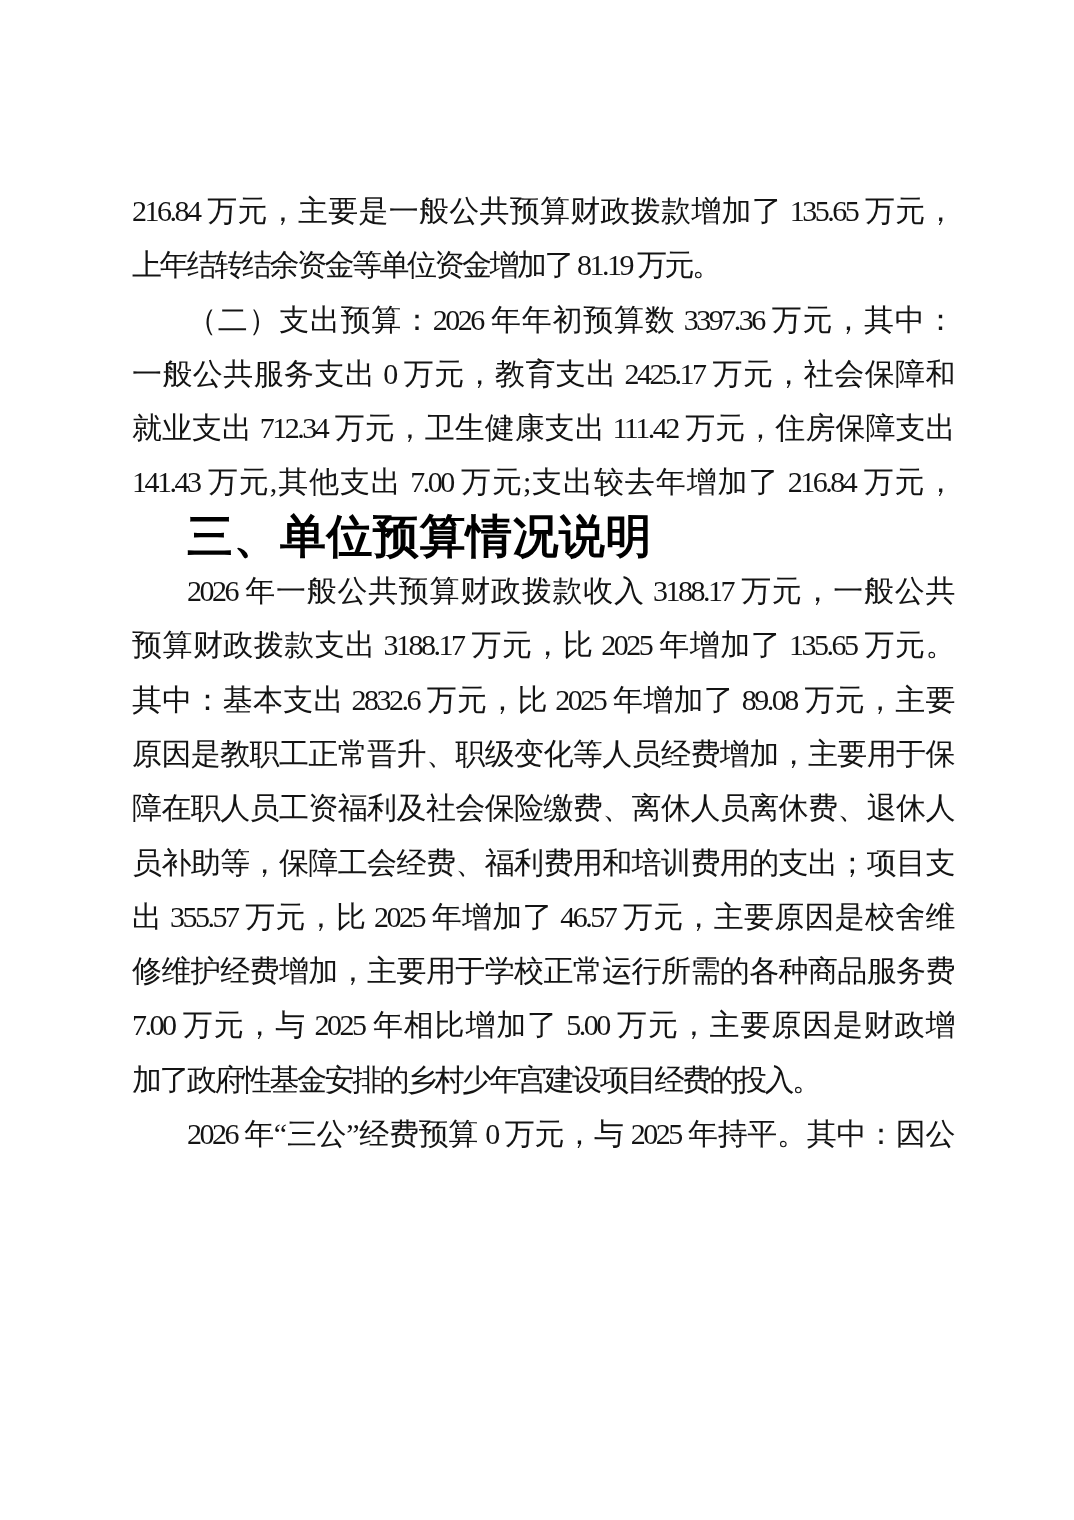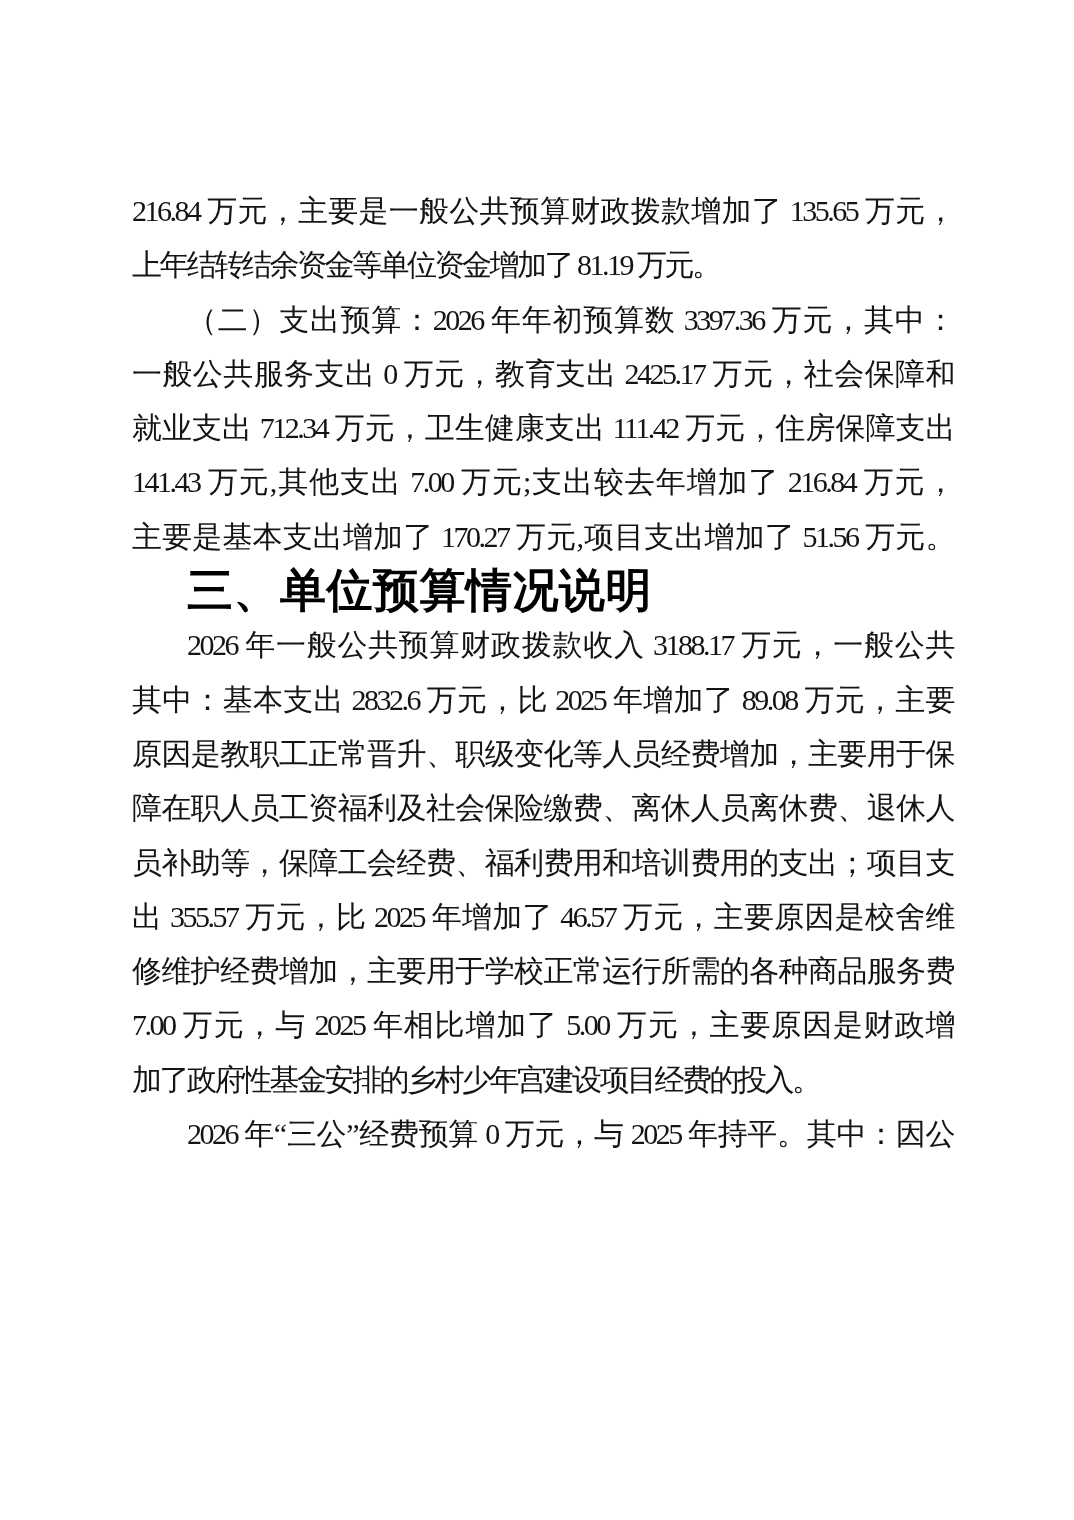--- a/index.html
+++ b/index.html
@@ -52,23 +52,23 @@
 <body>
 
 <div class="page">
   <div class="text-block" id="text-block">
       <div class="line justify">216.84 万元，主要是一般公共预算财政拨款增加了 135.65 万元，</div>
       <div class="line">上年结转结余资金等单位资金增加了 81.19 万元。</div>
       <div class="line indent justify">（二）支出预算：2026 年年初预算数 3397.36 万元，其中：</div>
       <div class="line justify">一般公共服务支出 0 万元，教育支出 2425.17 万元，社会保障和</div>
       <div class="line justify">就业支出 712.34 万元，卫生健康支出 111.42 万元，住房保障支出</div>
       <div class="line justify">141.43 万元,其他支出 7.00 万元;支出较去年增加了 216.84 万元，</div>
-      <div class="line justify">主要是基本支出增加了 170.27 万元,项目支出增加了 51.56 万元。</div>
       <div class="line heading indent">三、单位预算情况说明</div>
       <div class="line indent justify">2026 年一般公共预算财政拨款收入 3188.17 万元，一般公共</div>
+      <div class="line justify">预算财政拨款支出 3188.17 万元，比 2025 年增加了 135.65 万元。</div>
       <div class="line justify">其中：基本支出 2832.6 万元，比 2025 年增加了 89.08 万元，主要</div>
       <div class="line justify">原因是教职工正常晋升、职级变化等人员经费增加，主要用于保</div>
       <div class="line justify">障在职人员工资福利及社会保险缴费、离休人员离休费、退休人</div>
       <div class="line justify">员补助等，保障工会经费、福利费用和培训费用的支出；项目支</div>
       <div class="line justify">出 355.57 万元，比 2025 年增加了 46.57 万元，主要原因是校舍维</div>
       <div class="line justify">修维护经费增加，主要用于学校正常运行所需的各种商品服务费</div>
       <div class="line justify">7.00 万元，与 2025 年相比增加了 5.00 万元，主要原因是财政增</div>
       <div class="line">加了政府性基金安排的乡村少年宫建设项目经费的投入。</div>
       <div class="line indent justify">2026 年“三公”经费预算 0 万元，与 2025 年持平。其中：因公</div>
     </div>

